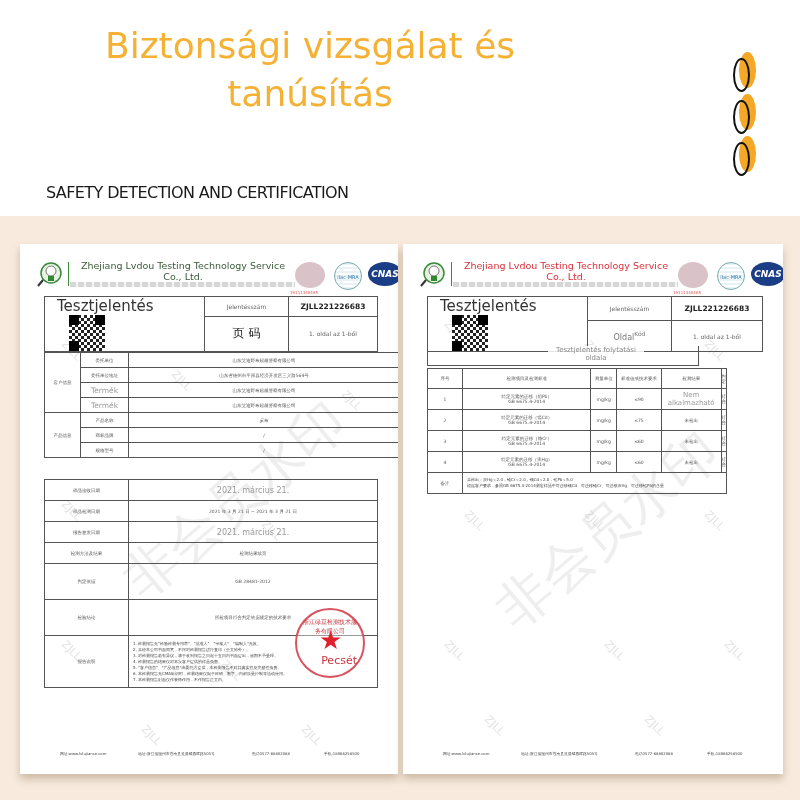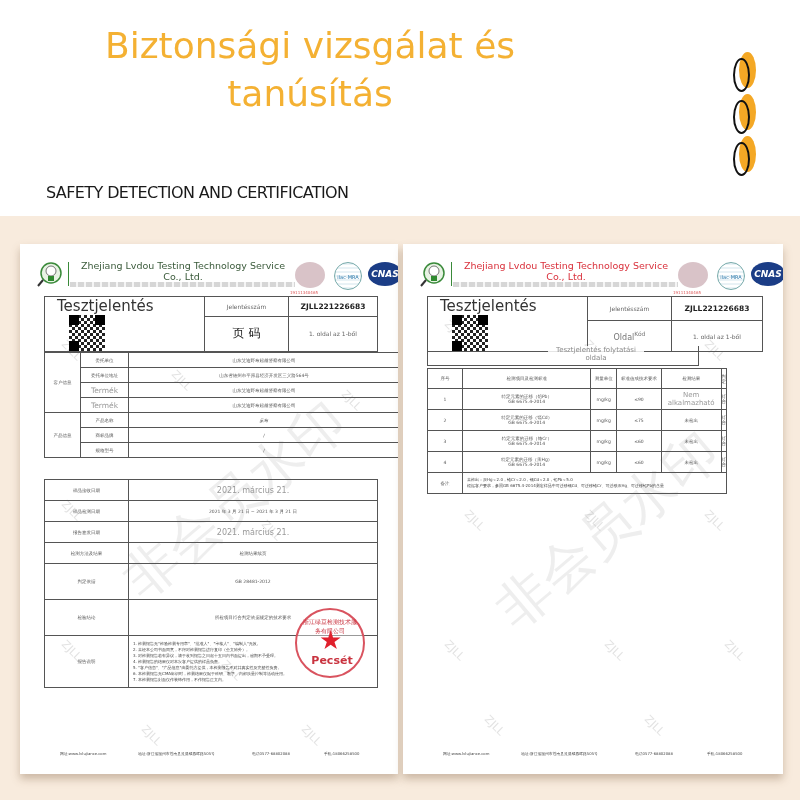--- a/index.html
+++ b/index.html
@@ -50,21 +50,21 @@
 
   .main-tbl { position: absolute; border-collapse: collapse; }
   .main-tbl td, .main-tbl th { border: 1px solid #555; font-size: 4.5px; color: #555; text-align: center; font-weight: normal; }
   .main-tbl .hu { font-size: 7.5px; color: #999; }
   .main-tbl .hu-date { font-size: 8px; color: #999; }
   .notes { text-align: left !important; font-size: 4px !important; line-height: 6px; padding: 3px 4px; color: #444 !important; }
 
   .stamp { position: absolute; left: 275px; top: 364px; width: 70px; height: 70px; border-radius: 50%; border: 2px solid #d9535f; background: rgba(255,255,255,0.4); }
   .stamp .arc { position: absolute; left: 6px; top: 8px; width: 54px; font-size: 6px; color: #c9333f; text-align: center; }
   .stamp .star { position: absolute; left: 22px; top: 17px; font-size: 26px; line-height: 26px; color: #e0202c; }
-  .stamp .label { position: absolute; left: 10px; top: 44px; width: 50px; text-align:center; font-size: 11px; color: #c9333f; font-weight: bold; }
+  .stamp .label { position: absolute; left: 10px; top: 44px; width: 50px; text-align:right; font-size: 11px; color: #c9333f; }
 
   .sig-row { position: absolute; left: 24px; top: 456px; width: 334px; height: 26px; border: 1px solid #555; border-top: none; }
   .sig { position: absolute; top: 6px; font-size: 9px; color: #444; }
   .sig-script { position: absolute; top: 3px; font-family: "DejaVu Serif", serif; font-style: italic; font-size: 12px; color: #111; }
 
   .footer { position: absolute; left: 0; top: 507px; width: 100%; font-size: 3.8px; color: #444; }
   .footer span { position: absolute; }
 </style>
 </head>
 <body>

